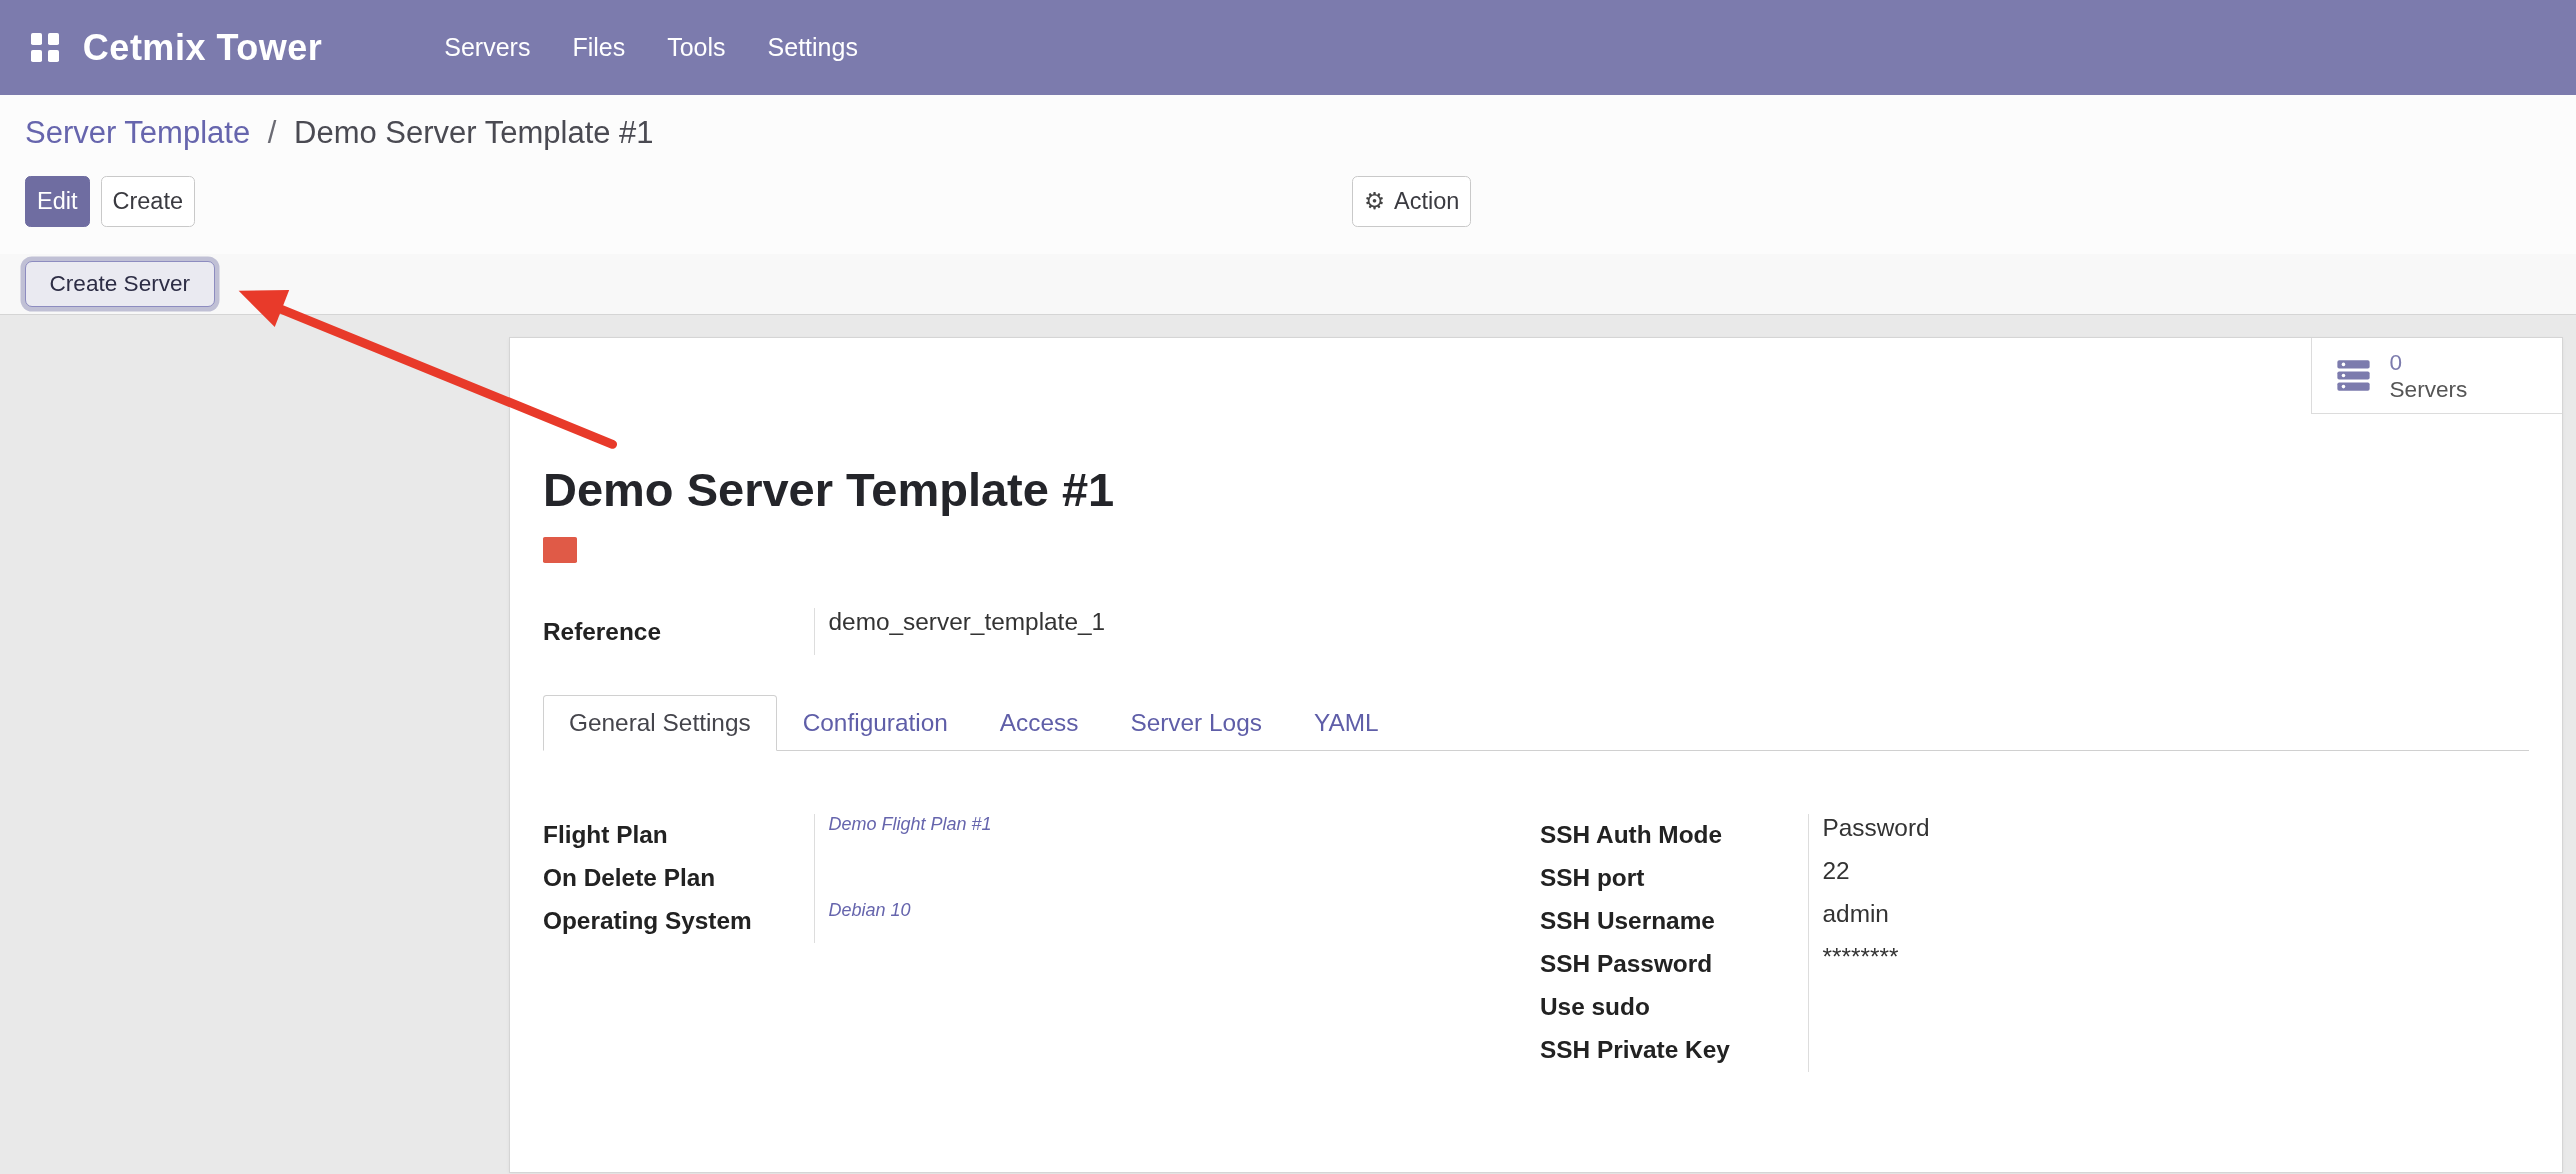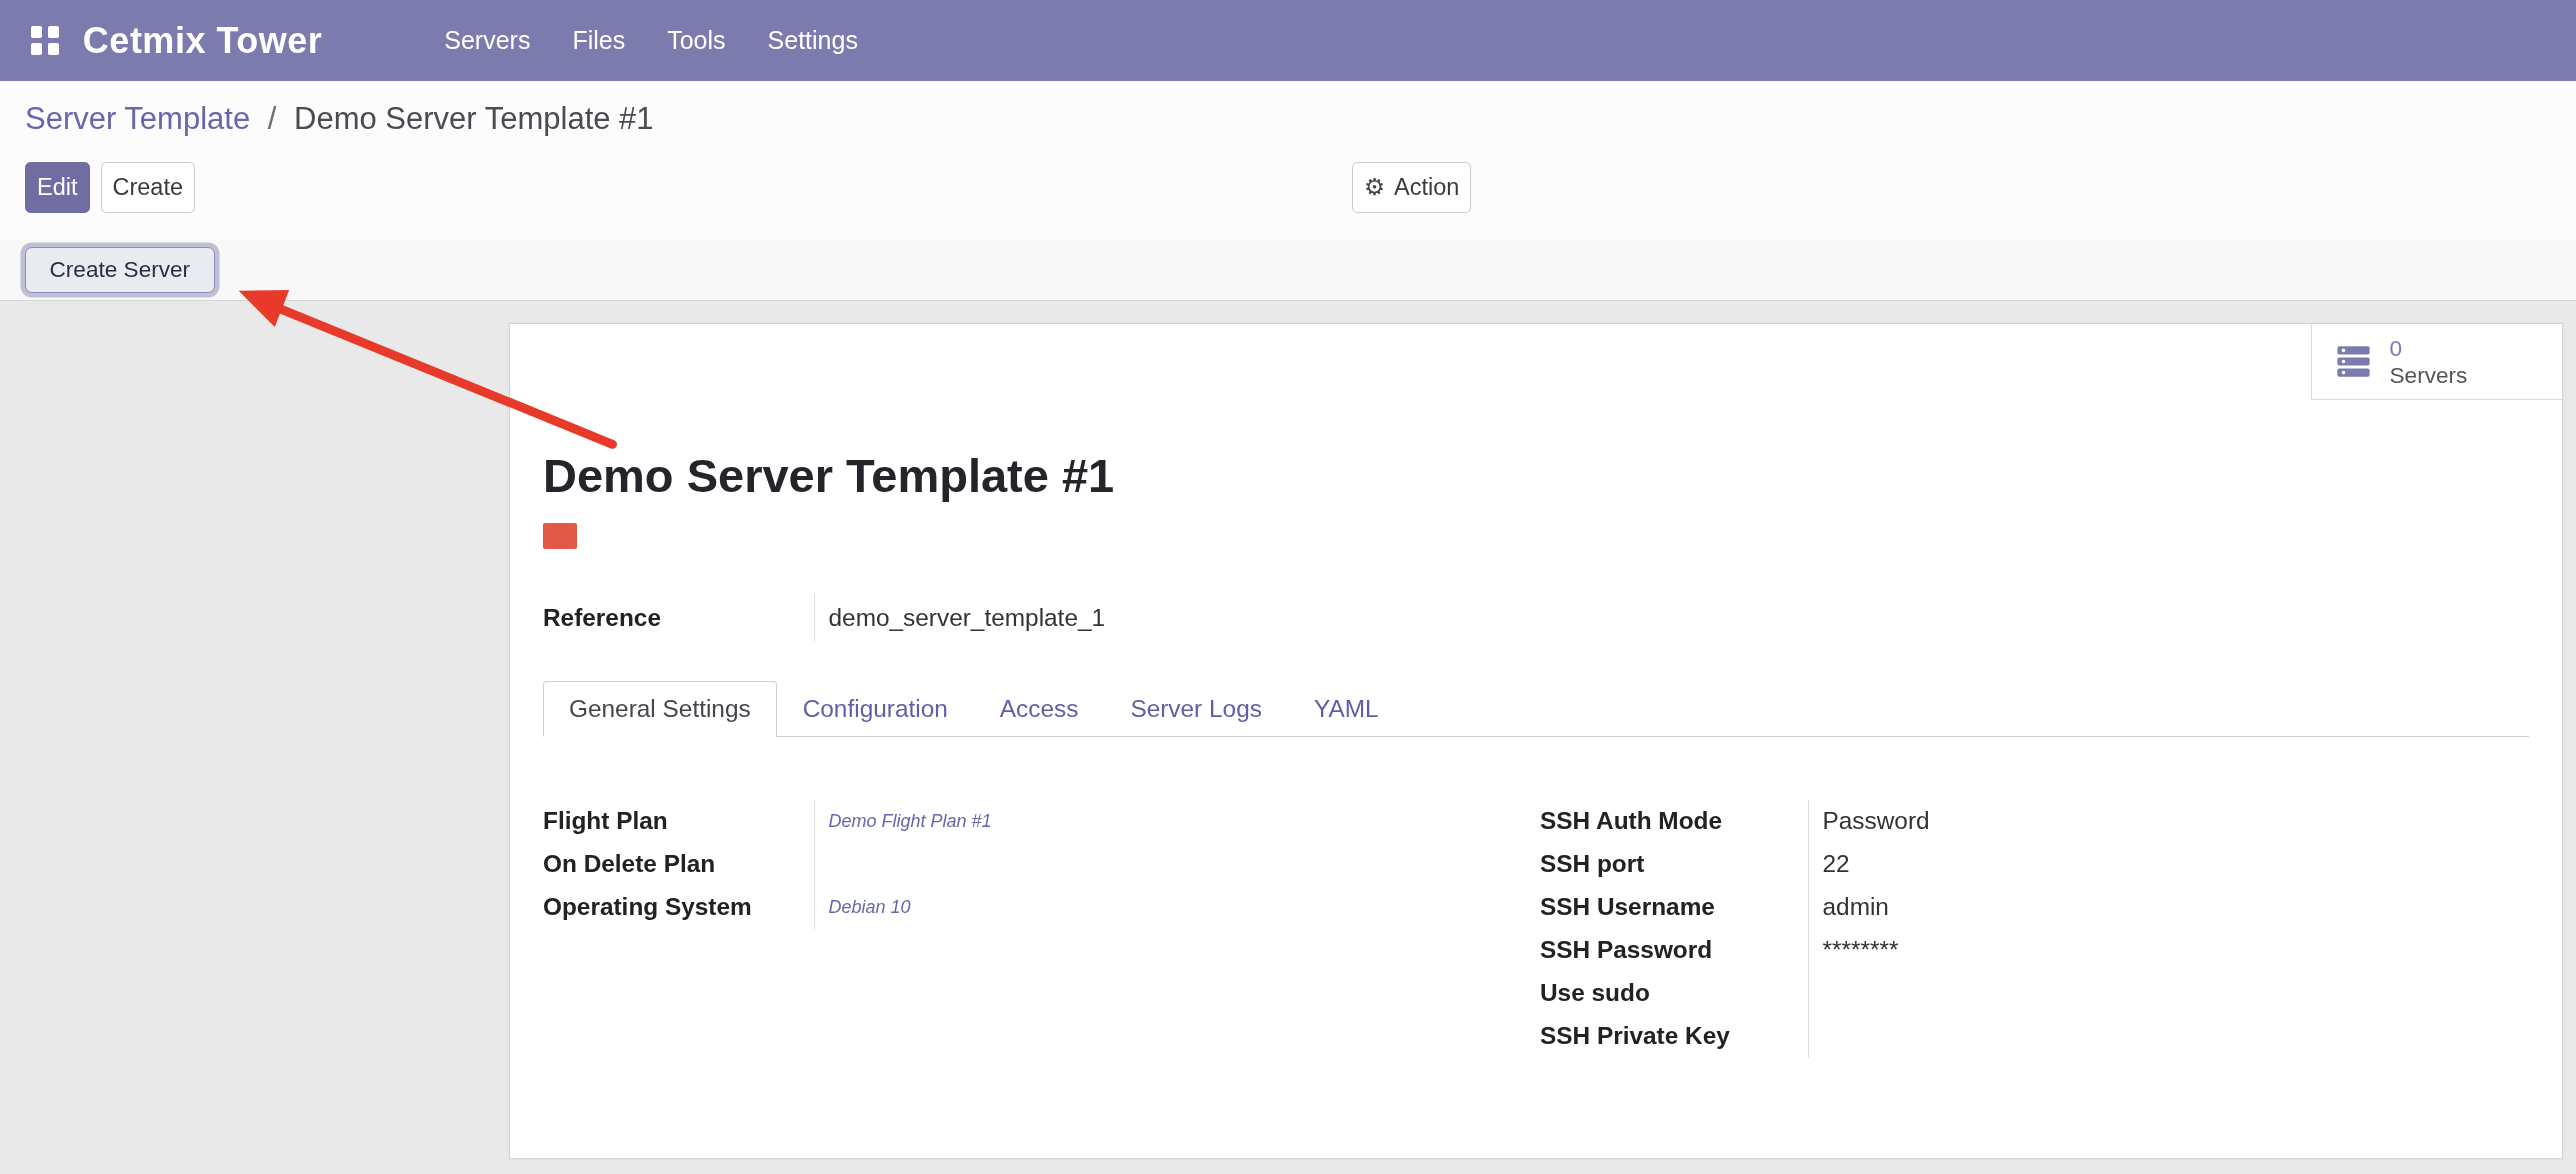--- a/index.html
+++ b/index.html
@@ -10,21 +10,21 @@
     position: relative;
     color:#333;
   }
   :root{
     --navbar-bg:#7c7bad; --link:#6665ad; --edit-btn-bg:#6f6da1;
     --swatch:#e05a47; --tag-bg:#eec14f; --arrow:#e83a2a; --stat-accent:#7c7bad;
   }
 
   
   .navbar{
-    height:81px; background:var(--navbar-bg); display:flex; align-items:center;
+    height:95px; background:var(--navbar-bg); display:flex; align-items:center;
     padding:8px 27px; color:#fff;
   }
   .apps-icon{ display:grid; grid-template-columns:11.7px 11.7px; grid-template-rows:11.7px 11.7px;
     gap:5.4px; margin:0 23.5px 0 3.6px; cursor:pointer;}
   .apps-icon span{ background:#fff; border-radius:1.8px; }
   .brand{ font-size:36px; font-weight:bold; letter-spacing:0.5px; margin-right:101px; cursor:pointer;}
   .menu{ display:flex; align-items:center; height:100%; }
   .menu-item{ font-size:25px; color:#fff; padding:0 21px; line-height:81px; cursor:pointer; text-decoration:none;}
 
   
@@ -68,21 +68,21 @@
   .stat-text{ display:flex; flex-direction:column; line-height:1.2; }
   .stat-count{ color:var(--stat-accent); font-size:22.6px; }
   .stat-label{ color:#555; font-size:22.6px; }
 
   .sheet-title{ margin-top:126px; font-size:47px; line-height:51px; font-weight:bold; color:#24252a; }
   .color-swatch{ margin-top:22px; width:34px; height:26px; background:var(--swatch); border-radius:1.8px; }
 
   .field-row{ display:flex; align-items:center; }
   .reference-row{ margin-top:45px; height:47px; }
   .f-label{ font-weight:bold; color:#222; font-size:24.4px; width:271px; flex:none; }
-  .f-cell{ border-left:0.9px solid #ddd; padding-left:13.5px; flex:1; display:flex; align-items:center; min-height:100%; }
+  .f-cell{ border-left:0.9px solid #ddd; padding-left:13.5px; flex:1; display:flex; min-height:100%; }
   .f-value{ font-size:24.4px; color:#333; }
   .f-link{ font-size:18px; color:var(--link); cursor:pointer; text-decoration:none;font-style:italic; }
 
   
   .tabs{ margin-top:40px; display:flex; border-bottom:0.9px solid #d0d0d0; }
   .tab{
     font-size:24.4px; line-height:28px; padding:12.6px 25px; color:#5f5ea8; cursor:pointer;
     margin-bottom:-0.9px; border:0.9px solid transparent; border-radius:3.6px 3.6px 0 0;
   }
   .tab.active{

